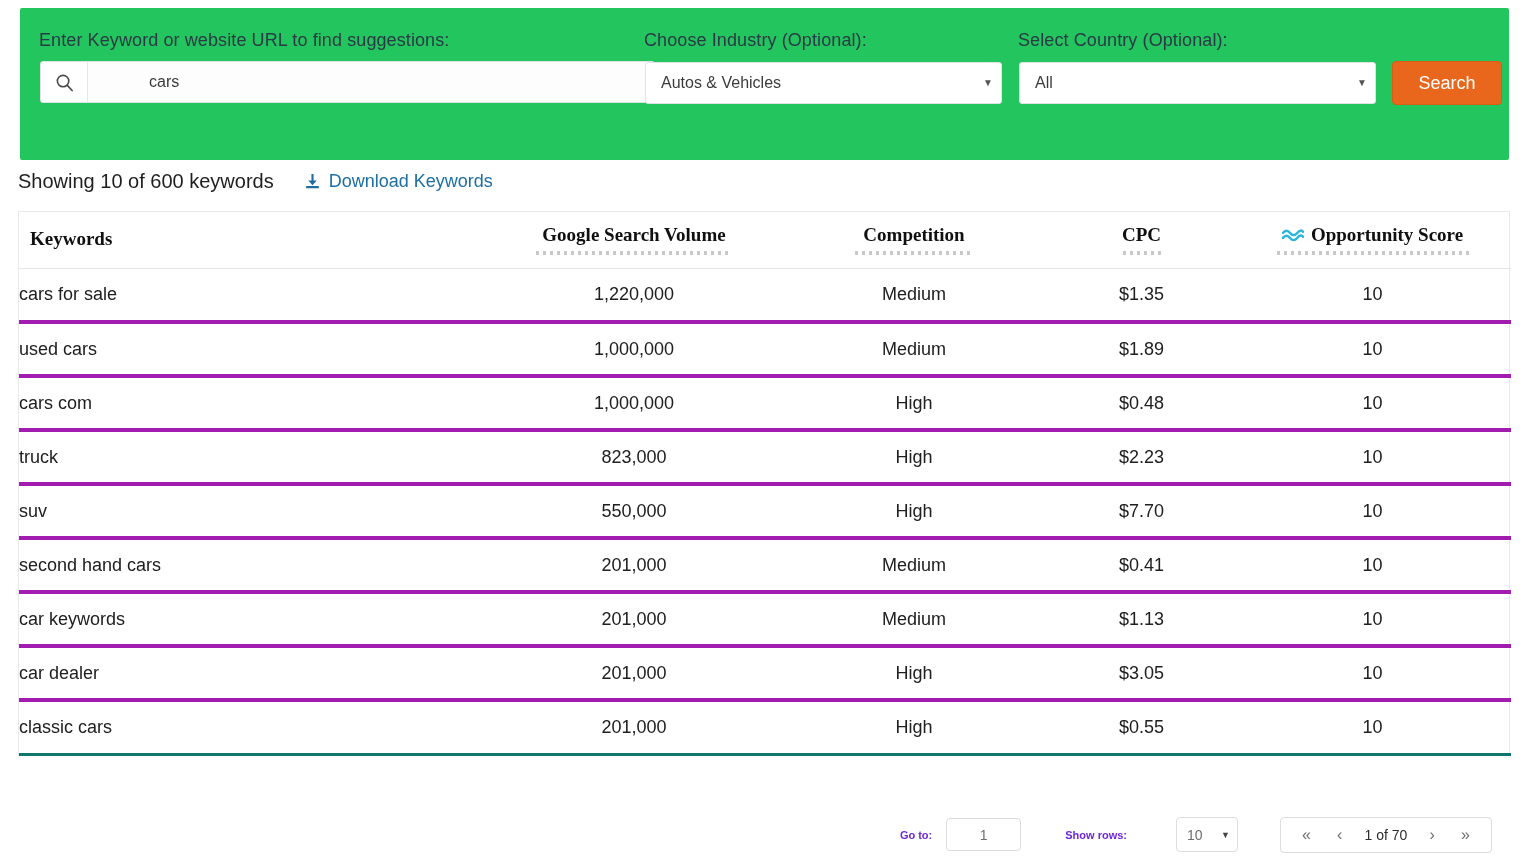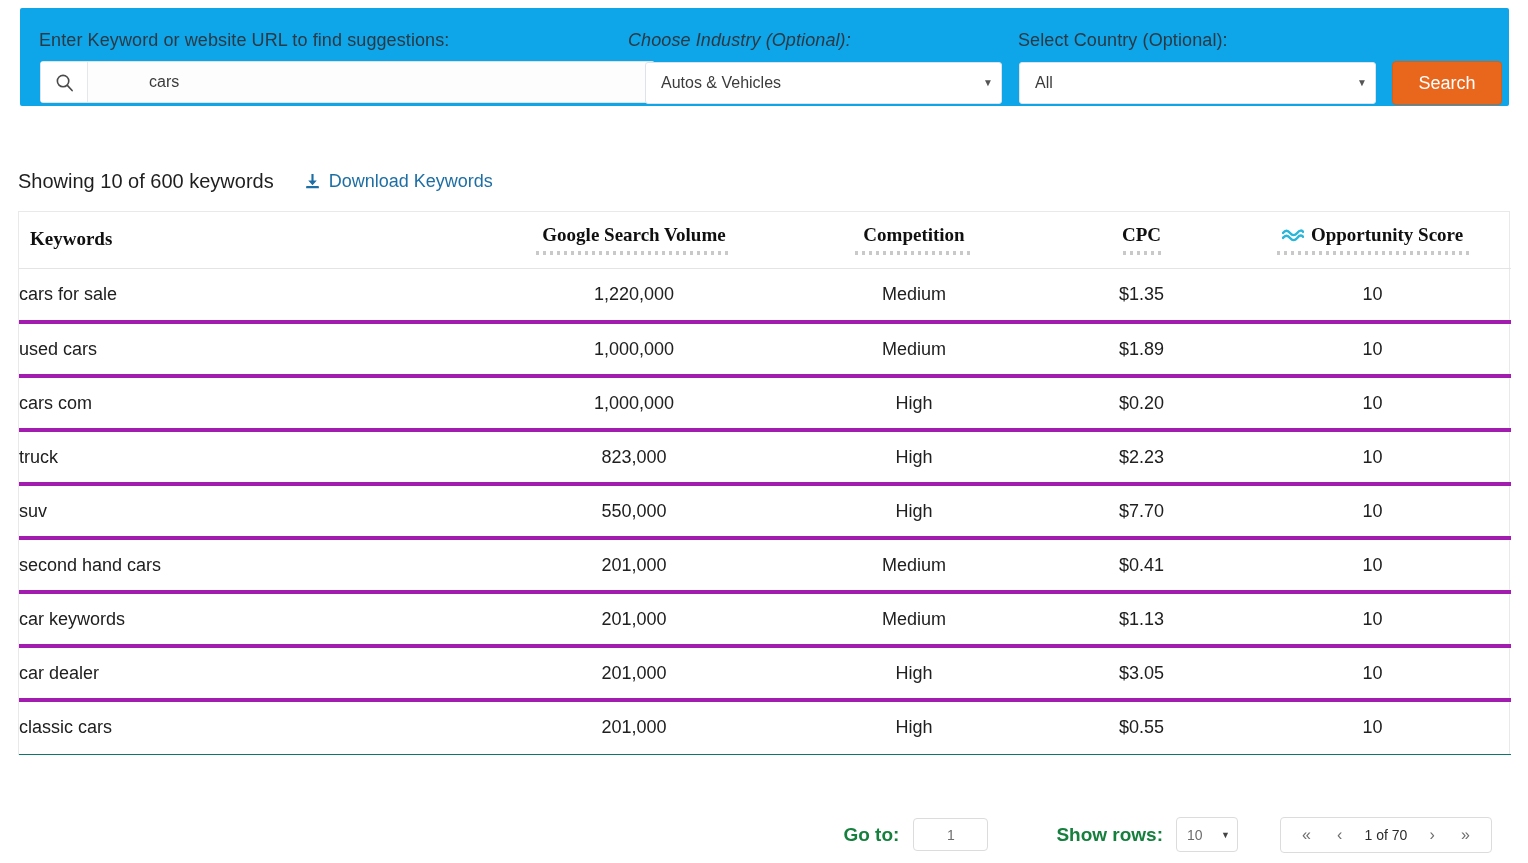--- a/index.html
+++ b/index.html
@@ -10,33 +10,33 @@
     background: #ffffff;
     font-family: "Liberation Sans", sans-serif;
     color: #1b1b1b;
     overflow: hidden;
   }
 
   
   .search-panel {
     position: absolute;
     left: 20px; top: 8px;
-    width: 1489px; height: 98px;
-    background: #0ea5e9;
+    width: 1489px; height: 152px;
+    background: #22c55e;
     border-radius: 2px;
   }
   .field-label {
     position: absolute;
     font-size: 18px;
     color: #2a3a45;
     letter-spacing: 0.1px;
     white-space: nowrap;
   }
   .lbl-keyword  { left: 19px;  top: 22px; }
-  .lbl-industry { left: 608px; top: 22px; font-style: italic; }
+  .lbl-industry { left: 624px; top: 22px; }
   .lbl-country  { left: 998px; top: 22px; }
 
   .keyword-box {
     position: absolute;
     left: 20px; top: 53px;
     width: 615px; height: 42px;
     background: #fdfdfd;
     border: 1px solid #dfe3e6;
     border-radius: 3px;
     display: flex;
@@ -154,21 +154,21 @@
     padding: 0;
   }
   table.kw td {
     height: 54px;
     font-size: 18px;
     color: #202020;
     border-bottom: 4px solid #a21caf;
     vertical-align: middle;
     padding: 0;
   }
-  table.kw tr:last-child td { border-bottom: 1px solid #0f766e; }
+  table.kw tr:last-child td { border-bottom: 3px solid #0f766e; }
 
   .col-kw   { width: 470px; }
   .col-vol  { width: 290px; }
   .col-comp { width: 270px; }
   .col-cpc  { width: 185px; }
   .col-opp  { width: 277px; }
 
   .th-inner {
     display: flex;
     flex-direction: column;
@@ -200,23 +200,23 @@
   .footer {
     position: absolute;
     left: 18px; top: 806px;
     width: 1492px; height: 57px;
     display: flex;
     align-items: center;
     justify-content: flex-end;
     padding-right: 18px;
   }
   .foot-label {
-    font-size: 19px;
+    font-size: 11px;
     font-weight: bold;
-    color: #15803d;
+    color: #6d28d9;
     white-space: nowrap;
   }
   .goto-input {
     width: 75px; height: 33px;
     margin-left: 14px;
     border: 1px solid #dcdcdc;
     border-radius: 4px;
     background: #fff;
     text-align: center;
     font-family: "Liberation Sans", sans-serif;
@@ -257,21 +257,21 @@
     padding: 0 4px;
     line-height: 1;
     user-select: none;
   }
   .pg-info {
     font-size: 14px;
     color: #2c2c2c;
     white-space: nowrap;
   }
   .foot-grp { display: flex; align-items: center; }
-  .grp-rows { margin-left: 68px; }
+  .grp-rows { margin-left: 44px; gap: 36px; }
 </style>
 </head>
 <body>
 
 <div class="search-panel">
 
   <div class="field-label lbl-keyword">Enter Keyword or website URL to find suggestions:</div>
   <div class="field-label lbl-industry">Choose Industry (Optional):</div>
   <div class="field-label lbl-country">Select Country (Optional):</div>
 
@@ -373,21 +373,21 @@
           <td class="cell-kw">used cars</td>
           <td class="vol-cell">1,000,000</td>
           <td class="cell-c">Medium</td>
           <td class="cpc-cell">$1.89</td>
           <td class="cell-c">10</td>
         </tr>
         <tr>
           <td class="cell-kw">cars com</td>
           <td class="vol-cell">1,000,000</td>
           <td class="cell-c">High</td>
-          <td class="cpc-cell">$0.20</td>
+          <td class="cpc-cell">$0.48</td>
           <td class="cell-c">10</td>
         </tr>
         <tr>
           <td class="cell-kw">truck</td>
           <td class="vol-cell">823,000</td>
           <td class="cell-c">High</td>
           <td class="cpc-cell">$2.23</td>
           <td class="cell-c">10</td>
         </tr>
         <tr>

